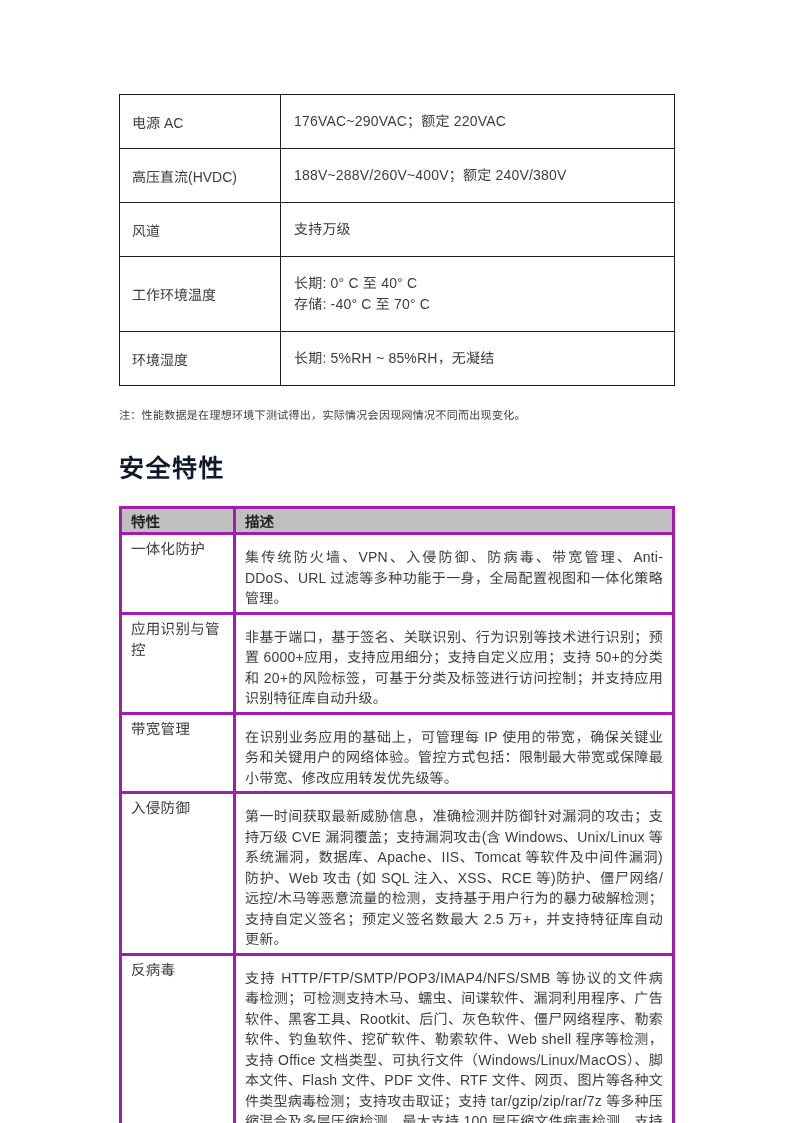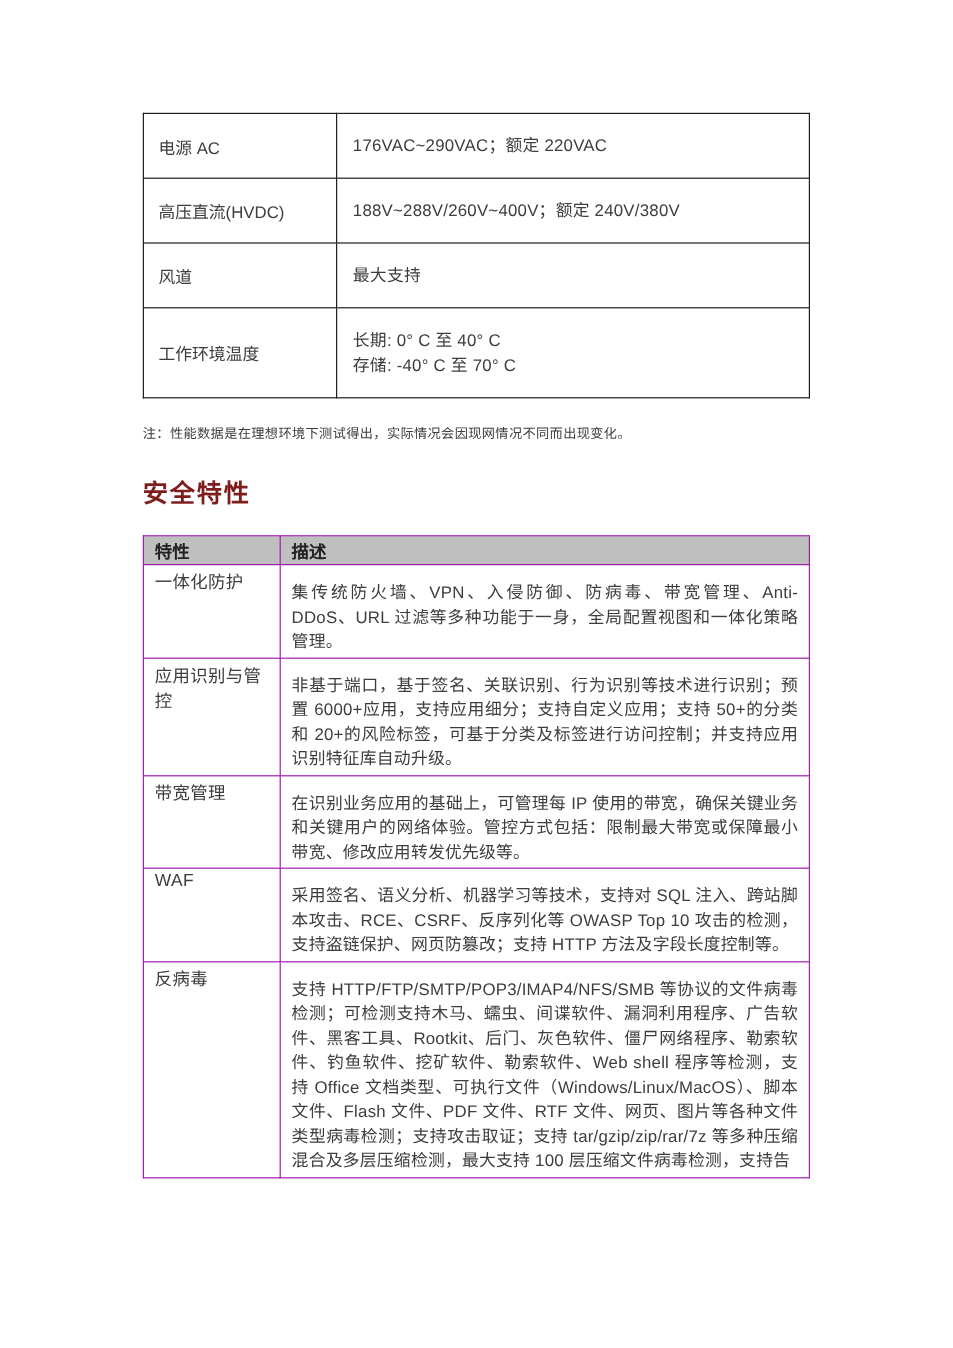--- a/index.html
+++ b/index.html
@@ -17,27 +17,27 @@
 
   
   .env-table td { border:1px solid #1f1f1f; font-size:14px; vertical-align:middle;margin-top:44px; }
   .env-table tr { height:40px; }
   .env-table .label-cell { width:161px; padding:6px 12px; }
   .env-table .value-cell { padding:16px 13px; line-height:21px; letter-spacing:0.2px; }
 
   .note { font-size:11px; margin-top:20px; color:#3d3d3d; letter-spacing:0.3px; }
 
   .section-title {
-    font-size:21px; font-weight:bold; color:#7f1d1d;
+    font-size:25px; font-weight:bold; color:#0f172a;
     margin-top:26px; letter-spacing:1.5px;
   }
 
   
   .sec-table { margin-top:22px; }
-  .sec-table th, .sec-table td { border:1px solid #a21caf; }
+  .sec-table th, .sec-table td { border:3px solid #a21caf; }
   .sec-table th {
     background:var(--header-bg,#bfbfbf);
     text-align:left; font-size:14.5px; font-weight:bold;
     padding:1px 9px; color:#222;
   }
   .sec-table td.feature-cell {
     width:114px; vertical-align:top; padding:2px 9px;
     font-size:14.5px; letter-spacing:0.3px;
   }
   .sec-table td.desc-cell {
@@ -55,28 +55,32 @@
       <tr>
         <td class="label-cell">电源 AC</td>
         <td class="value-cell">176VAC~290VAC；额定 220VAC</td>
       </tr>
       <tr>
         <td class="label-cell">高压直流(HVDC)</td>
         <td class="value-cell">188V~288V/260V~400V；额定 240V/380V</td>
       </tr>
       <tr>
         <td class="label-cell">风道</td>
-        <td class="value-cell">最大支持</td>
+        <td class="value-cell">支持万级</td>
       </tr>
       <tr>
         <td class="label-cell">工作环境温度</td>
         <td class="value-cell">
           <div>长期: 0° C 至 40° C</div>
           <div>存储: -40° C 至 70° C</div>
         </td>
+      </tr>
+      <tr>
+        <td class="label-cell">环境湿度</td>
+        <td class="value-cell">长期: 5%RH ~ 85%RH，无凝结</td>
       </tr>
     </tbody>
   </table>
 
   <p class="note">注：性能数据是在理想环境下测试得出，实际情况会因现网情况不同而出现变化。</p>
 
   <h1 class="section-title">安全特性</h1>
 
   <table class="sec-table">
     <thead>
@@ -92,22 +96,22 @@
       </tr>
       <tr>
         <td class="feature-cell">应用识别与管控</td>
         <td class="desc-cell">非基于端口，基于签名、关联识别、行为识别等技术进行识别；预置 6000+应用，支持应用细分；支持自定义应用；支持 50+的分类和 20+的风险标签，可基于分类及标签进行访问控制；并支持应用识别特征库自动升级。</td>
       </tr>
       <tr>
         <td class="feature-cell">带宽管理</td>
         <td class="desc-cell">在识别业务应用的基础上，可管理每 IP 使用的带宽，确保关键业务和关键用户的网络体验。管控方式包括：限制最大带宽或保障最小带宽、修改应用转发优先级等。</td>
       </tr>
       <tr>
-        <td class="feature-cell">WAF</td>
-        <td class="desc-cell">采用签名、语义分析、机器学习等技术，支持对 SQL 注入、跨站脚本攻击、RCE、CSRF、反序列化等 OWASP Top 10 攻击的检测，支持盗链保护、网页防篡改；支持 HTTP 方法及字段长度控制等。</td>
+        <td class="feature-cell">入侵防御</td>
+        <td class="desc-cell">第一时间获取最新威胁信息，准确检测并防御针对漏洞的攻击；支持万级 CVE 漏洞覆盖；支持漏洞攻击(含 Windows、Unix/Linux 等系统漏洞，数据库、Apache、IIS、Tomcat 等软件及中间件漏洞)防护、Web 攻击 (如 SQL 注入、XSS、RCE 等)防护、僵尸网络/远控/木马等恶意流量的检测，支持基于用户行为的暴力破解检测；支持自定义签名；预定义签名数最大 2.5 万+，并支持特征库自动更新。</td>
       </tr>
       <tr>
         <td class="feature-cell">反病毒</td>
         <td class="desc-cell">支持 HTTP/FTP/SMTP/POP3/IMAP4/NFS/SMB 等协议的文件病毒检测；可检测支持木马、蠕虫、间谍软件、漏洞利用程序、广告软件、黑客工具、Rootkit、后门、灰色软件、僵尸网络程序、勒索软件、钓鱼软件、挖矿软件、勒索软件、Web shell 程序等检测，支持 Office 文档类型、可执行文件（Windows/Linux/MacOS）、脚本文件、Flash 文件、PDF 文件、RTF 文件、网页、图片等各种文件类型病毒检测；支持攻击取证；支持 tar/gzip/zip/rar/7z 等多种压缩混合及多层压缩检测，最大支持 100 层压缩文件病毒检测，支持告</td>
       </tr>
     </tbody>
   </table>
 
 </div>
 

